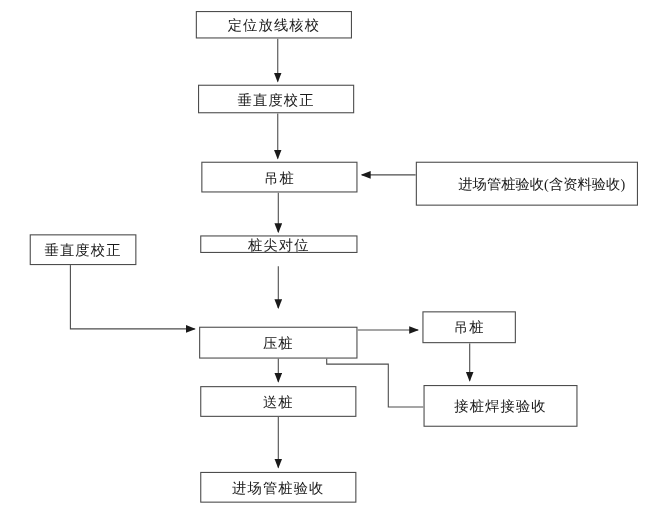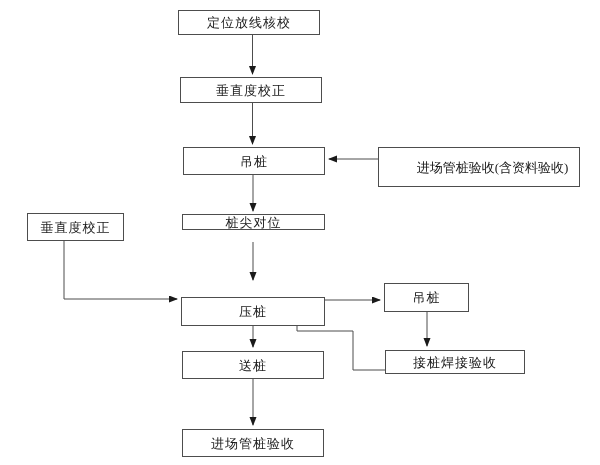--- a/index.html
+++ b/index.html
@@ -38,21 +38,21 @@
   }
   
   .n-positioning   { left: 178px; top: 10px;  width: 142px; height: 25px; }
   .n-rig           { left: 180px; top: 77px;  width: 142px; height: 26px; }
   .n-hoist1        { left: 183px; top: 147px; width: 142px; height: 28px; }
   .n-incoming      { left: 378px; top: 147px; width: 202px; height: 40px; letter-spacing: 0; padding-left: 27px; }
   .n-tip           { left: 182px; top: 214px; width: 143px; height: 16px; }
   .n-vertical      { left: 27px;  top: 213px; width: 97px;  height: 28px; }
   .n-press         { left: 181px; top: 297px; width: 144px; height: 29px; }
   .n-hoist2        { left: 384px; top: 283px; width: 85px;  height: 29px; }
-  .n-weld          { left: 385px; top: 350px; width: 140px; height: 24px; }
+  .n-weld          { left: 385px; top: 350px; width: 140px; height: 38px; }
   .n-follower      { left: 182px; top: 351px; width: 142px; height: 28px; }
   .n-elevation     { left: 182px; top: 429px; width: 142px; height: 28px; }
   .flow-line {
     fill: none;
     stroke: #4d4d4d;
     stroke-width: 1;
   }
 </style>
 </head>
 <body>

